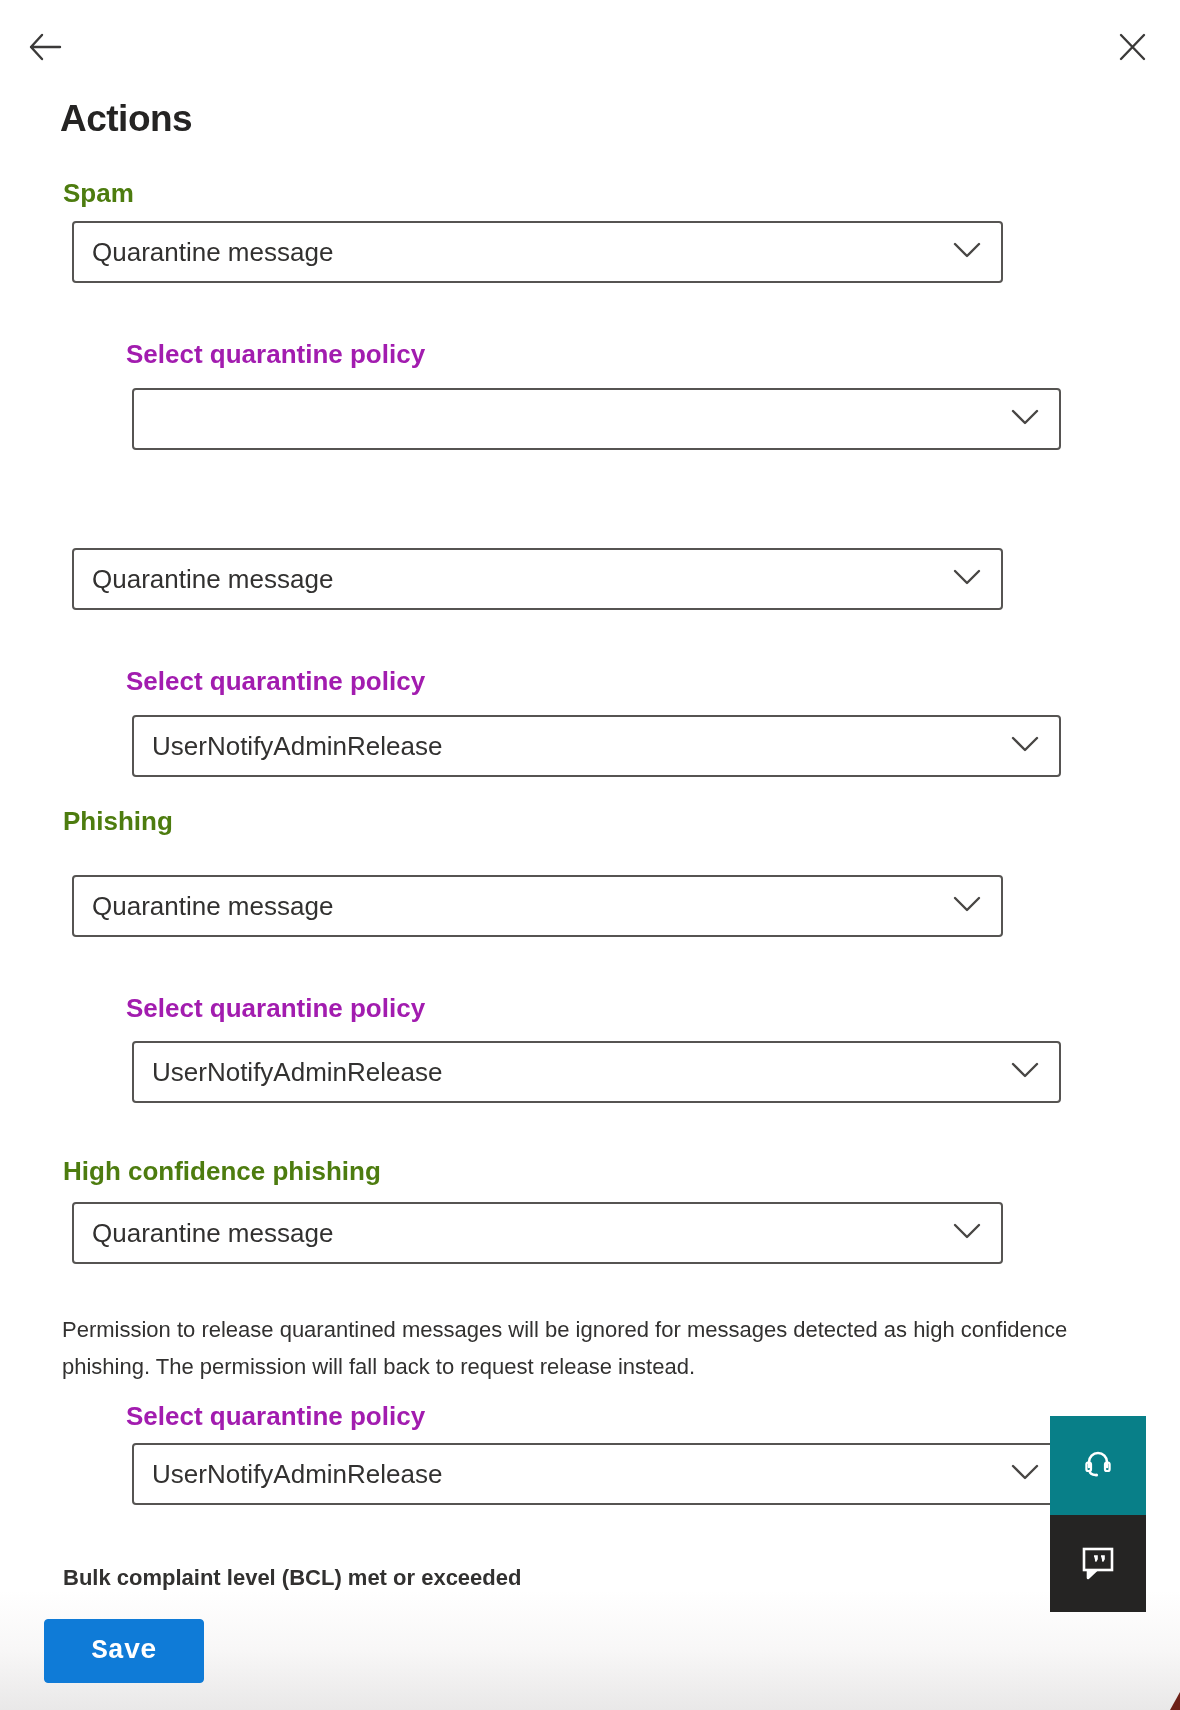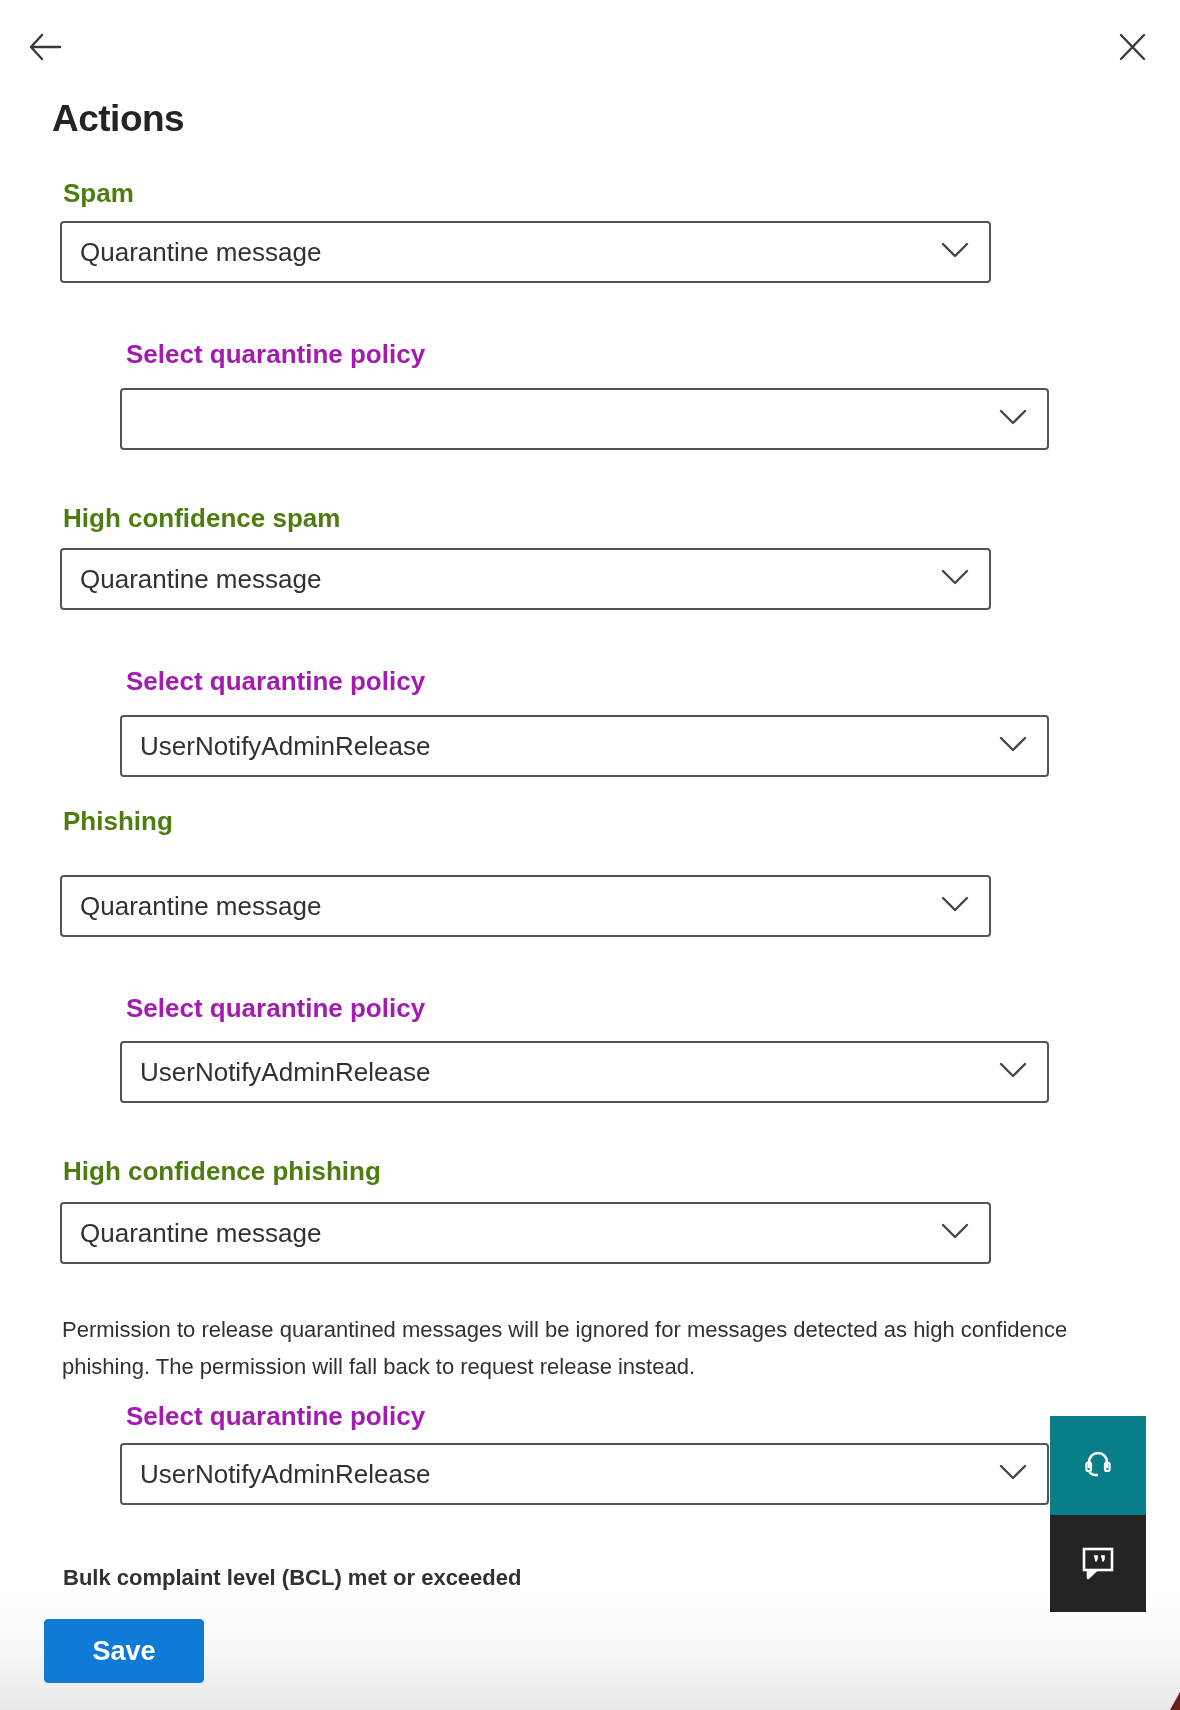--- a/index.html
+++ b/index.html
@@ -24,21 +24,21 @@
     display: flex;
     align-items: center;
     justify-content: center;
   }
   .back-btn  { left: 22px; top: 26px; width: 46px; height: 44px; }
   .close-btn { left: 1110px; top: 27px; width: 44px; height: 42px; }
 
   
   .page-title {
     position: absolute;
-    left: 52px;
+    left: 60px;
     top: 95px;
     font-size: 37px;
     line-height: 48px;
     font-weight: 700;
     color: #252423;
     letter-spacing: -0.5px;
   }
 
   
   .sec-label {
@@ -63,20 +63,21 @@
   
   .dd {
     position: absolute;
     height: 62px;
     background: #ffffff;
     border: 2px solid #565452;
     border-radius: 4px;
     display: flex;
     align-items: center;
     cursor: pointer;
+    margin-left: 12px;
   }
   .dd.main   { left: 60px;  width: 931px; }
   .dd.indent { left: 120px; width: 929px; }
   .dd-text {
     padding-left: 18px;
     font-size: 26px;
     color: #323130;
     white-space: nowrap;
   }
   .dd .chev {
@@ -131,20 +132,21 @@
     display: flex;
     align-items: center;
     justify-content: center;
   }
   .btn-save {
     left: 44px;
     width: 160px;
     background: #0f7bd7;
     border: 1px solid #0f7bd7;
     color: #ffffff;
+    font-family: Liberation Mono, monospace;
   }
   .btn-cancel {
     left: 228px;
     width: 168px;
     background: linear-gradient(180deg, #ebeae8 0%, #e0dedc 100%);
     border: 2px solid #949290;
     color: #323130;
   }
 
   
@@ -205,21 +207,20 @@
   </div>
   <div class="sq-label" style="top:337px">Select quarantine policy</div>
   <div class="dd indent" style="top:388px">
     <span class="chev">
       <svg width="28" height="16" viewBox="0 0 28 16" fill="none">
           <path d="M2 2 L14 14 L26 2" stroke="#484644" stroke-width="2.4" stroke-linecap="round" stroke-linejoin="round"></path>
         </svg>
     </span>
   </div>
 
-  <div class="sec-label" style="top:501px">High confidence spam</div>
   <div class="dd main" style="top:548px">
     <span class="dd-text">Quarantine message</span>
     <span class="chev">
       <svg width="28" height="16" viewBox="0 0 28 16" fill="none">
           <path d="M2 2 L14 14 L26 2" stroke="#484644" stroke-width="2.4" stroke-linecap="round" stroke-linejoin="round"></path>
         </svg>
     </span>
   </div>
   <div class="sq-label" style="top:664px">Select quarantine policy</div>
   <div class="dd indent" style="top:715px">

